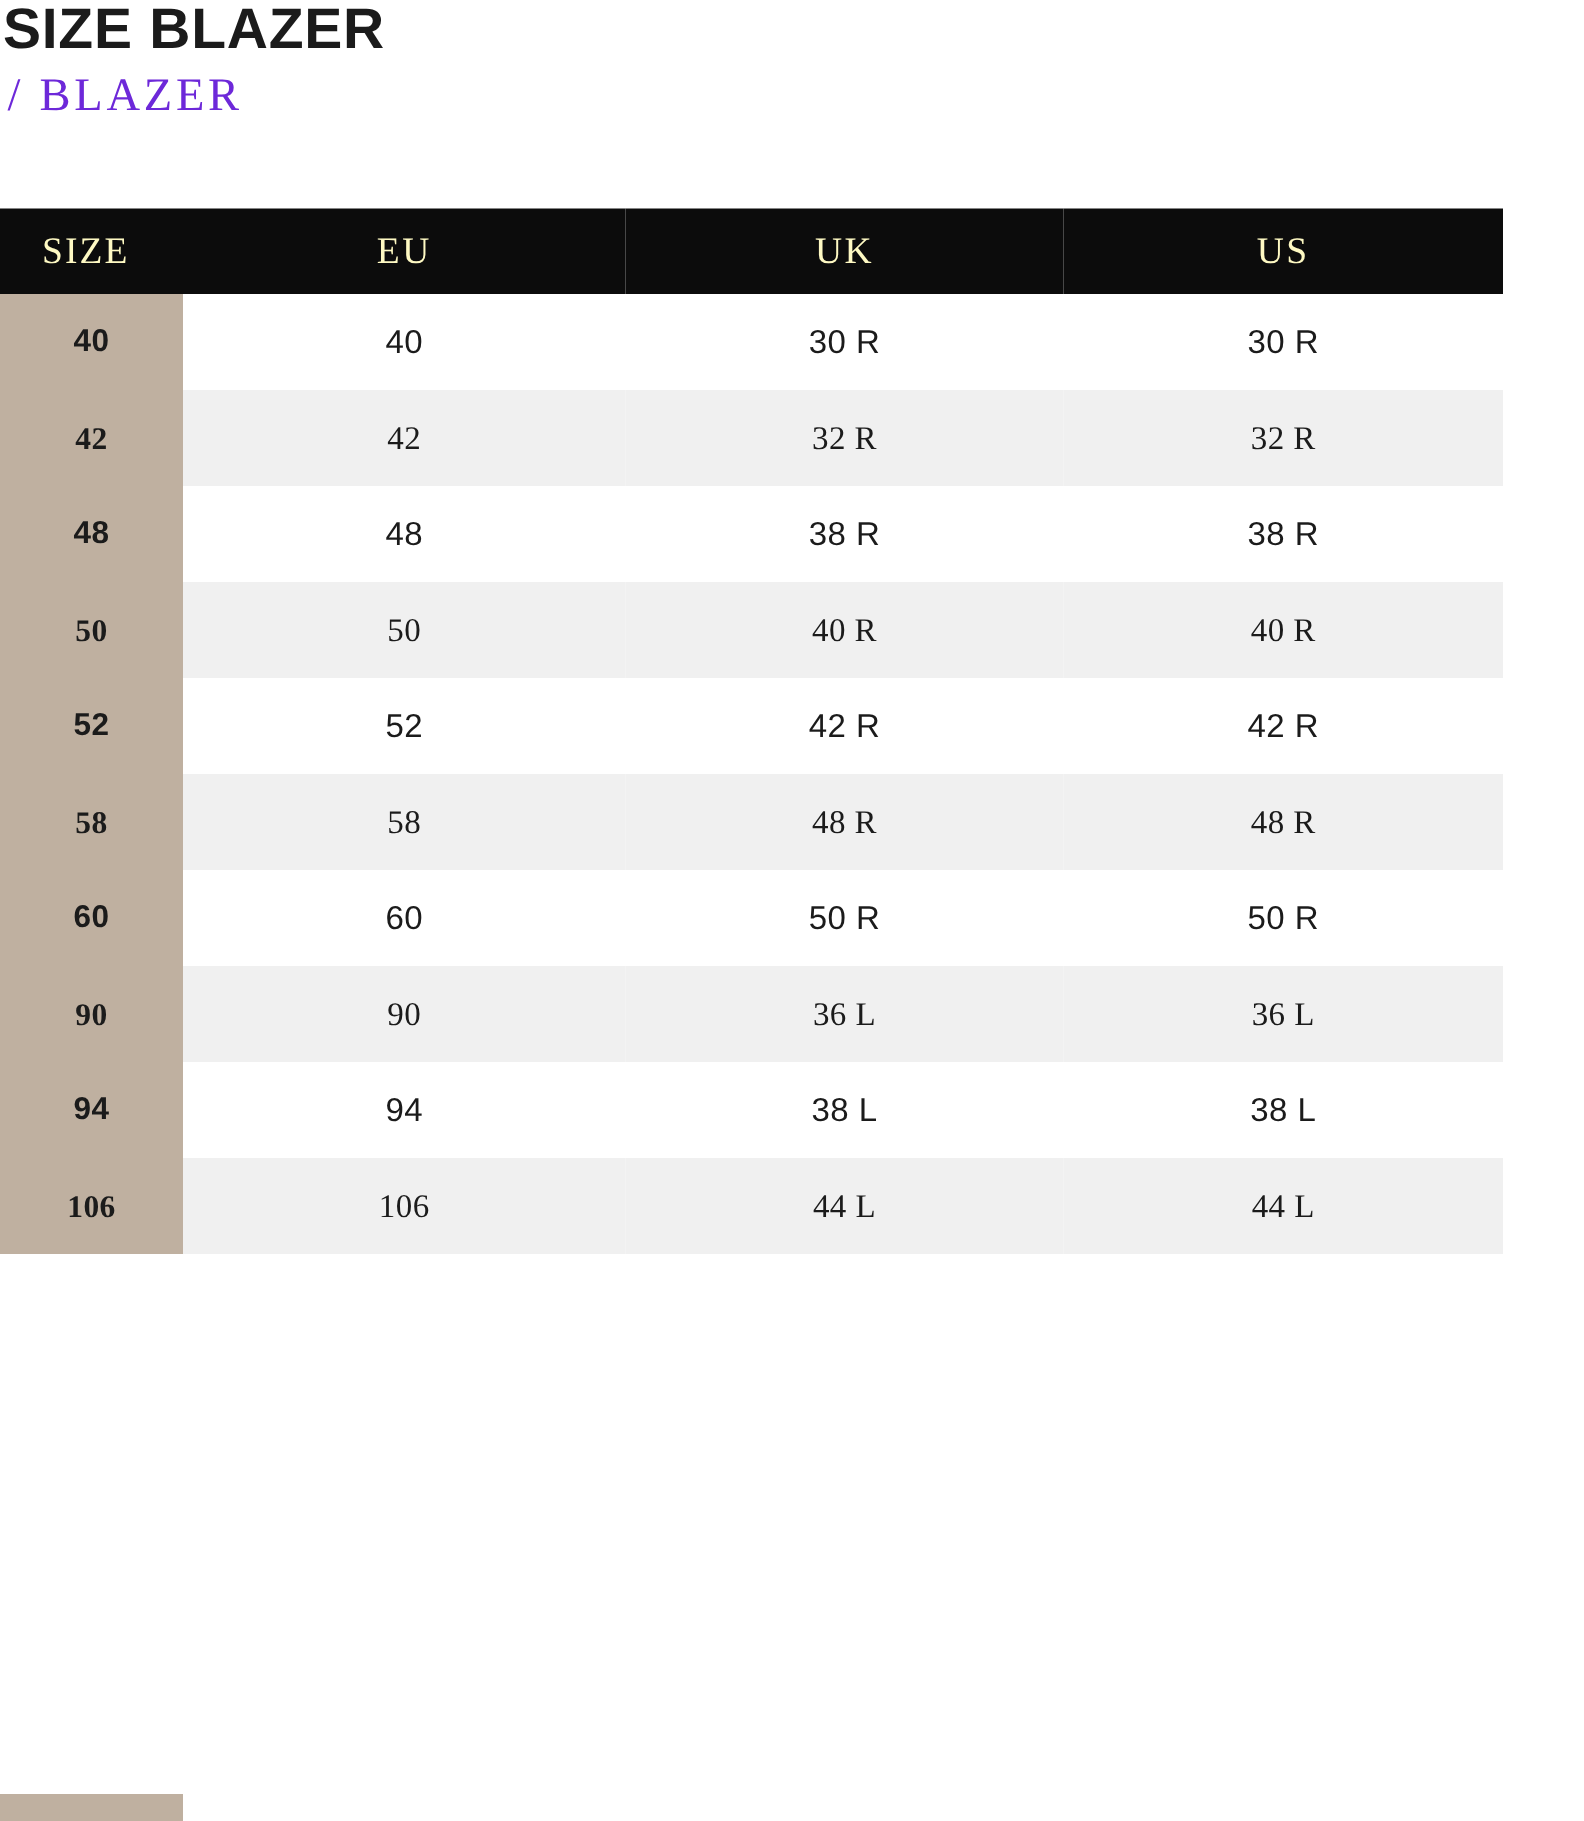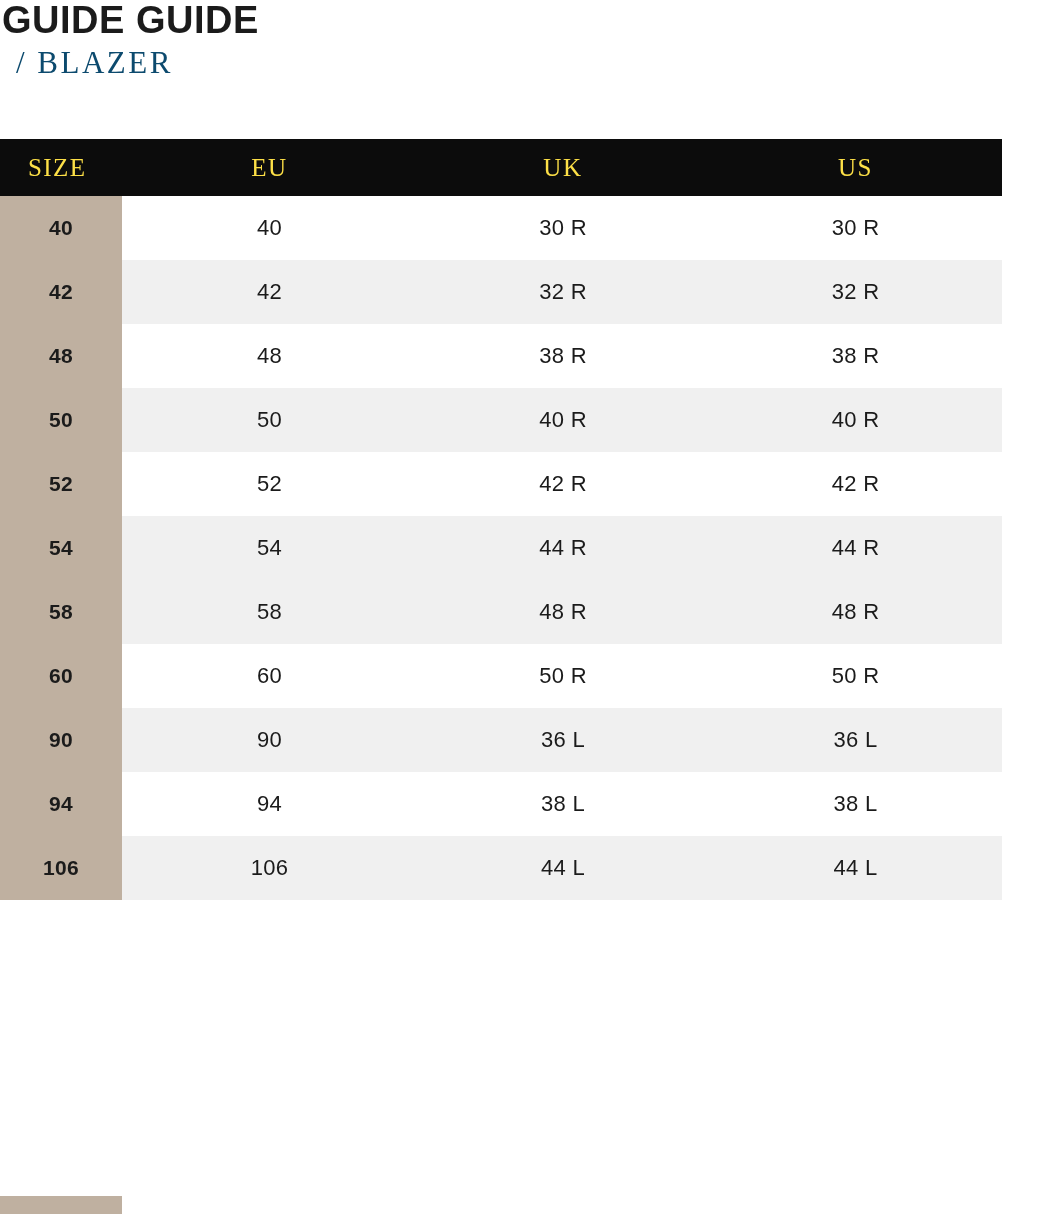--- a/index.html
+++ b/index.html
@@ -38,45 +38,45 @@
     line-height: 40px;
     margin: 0;
     padding: 0 0 0 2px;
     white-space: nowrap;
   }
   .title-sub {
     font-family: "Liberation Serif", serif;
     font-size: 31px;
     font-weight: 400;
     letter-spacing: 2.5px;
-    color: #0c4a6e;
+    color: #6d28d9;
     line-height: 38px;
     margin: 0;
-    padding: 4px 0 0 16px;
+    padding: 4px 0 0 5px;
     white-space: nowrap;
   }
 
   
   .size-table {
     position: absolute;
     left: 0px;
     top: 139px;
     width: 1002px;
     border-collapse: collapse;
     table-layout: fixed;
   }
 
   .size-table col.col-size { width: 122px; }
   .size-table col.col-eu   { width: 295px; }
   .size-table col.col-uk   { width: 292px; }
   .size-table col.col-us   { width: 293px; }
 
   .size-table thead th {
     background: #0c0c0c;
-    color: #fde047;
+    color: #fef9c3;
     font-family: "Liberation Serif", serif;
     font-size: 25px;
     font-weight: 400;
     letter-spacing: 1.6px;
     height: 57px;
     padding: 0;
     text-align: center;
     vertical-align: middle;
   }
   .size-table thead th.th-size {
@@ -92,21 +92,21 @@
     vertical-align: middle;
     font-family: "Liberation Sans", sans-serif;
     font-size: 22px;
     font-weight: 400;
     color: #1b1b1b;
     letter-spacing: 0.3px;
     border: none;
   }
 
   .size-table tbody tr.row-odd td { background: #ffffff; }
-  .size-table tbody tr.row-even td { background: #f0f0f0; }
+  .size-table tbody tr.row-even td { background: #f0f0f0; font-family: Liberation Serif, serif; }
 
   .size-table tbody td.cell-size {
     background: #bfb0a0 !important;
     font-weight: 700;
     font-size: 21px;
     color: #1b1b1b;
     text-align: center;
   }
 
   
@@ -118,21 +118,21 @@
     height: 18px;
     background: #bfb0a0;
   }
 </style>
 </head>
 <body>
 
 <div class="page">
 
   <div class="title-block">
-    <h1 class="title-main">GUIDE GUIDE</h1>
+    <h1 class="title-main">SIZE BLAZER</h1>
     <h2 class="title-sub">/ BLAZER</h2>
   </div>
 
   <table class="size-table">
     <colgroup>
       <col class="col-size">
       <col class="col-eu">
       <col class="col-uk">
       <col class="col-us">
     </colgroup>
@@ -169,26 +169,20 @@
           <td>40 R</td>
           <td>40 R</td>
         </tr>
         <tr class="row-odd">
           <td class="cell-size">52</td>
           <td>52</td>
           <td>42 R</td>
           <td>42 R</td>
         </tr>
         <tr class="row-even">
-          <td class="cell-size">54</td>
-          <td>54</td>
-          <td>44 R</td>
-          <td>44 R</td>
-        </tr>
-        <tr class="row-even">
           <td class="cell-size">58</td>
           <td>58</td>
           <td>48 R</td>
           <td>48 R</td>
         </tr>
         <tr class="row-odd">
           <td class="cell-size">60</td>
           <td>60</td>
           <td>50 R</td>
           <td>50 R</td>

